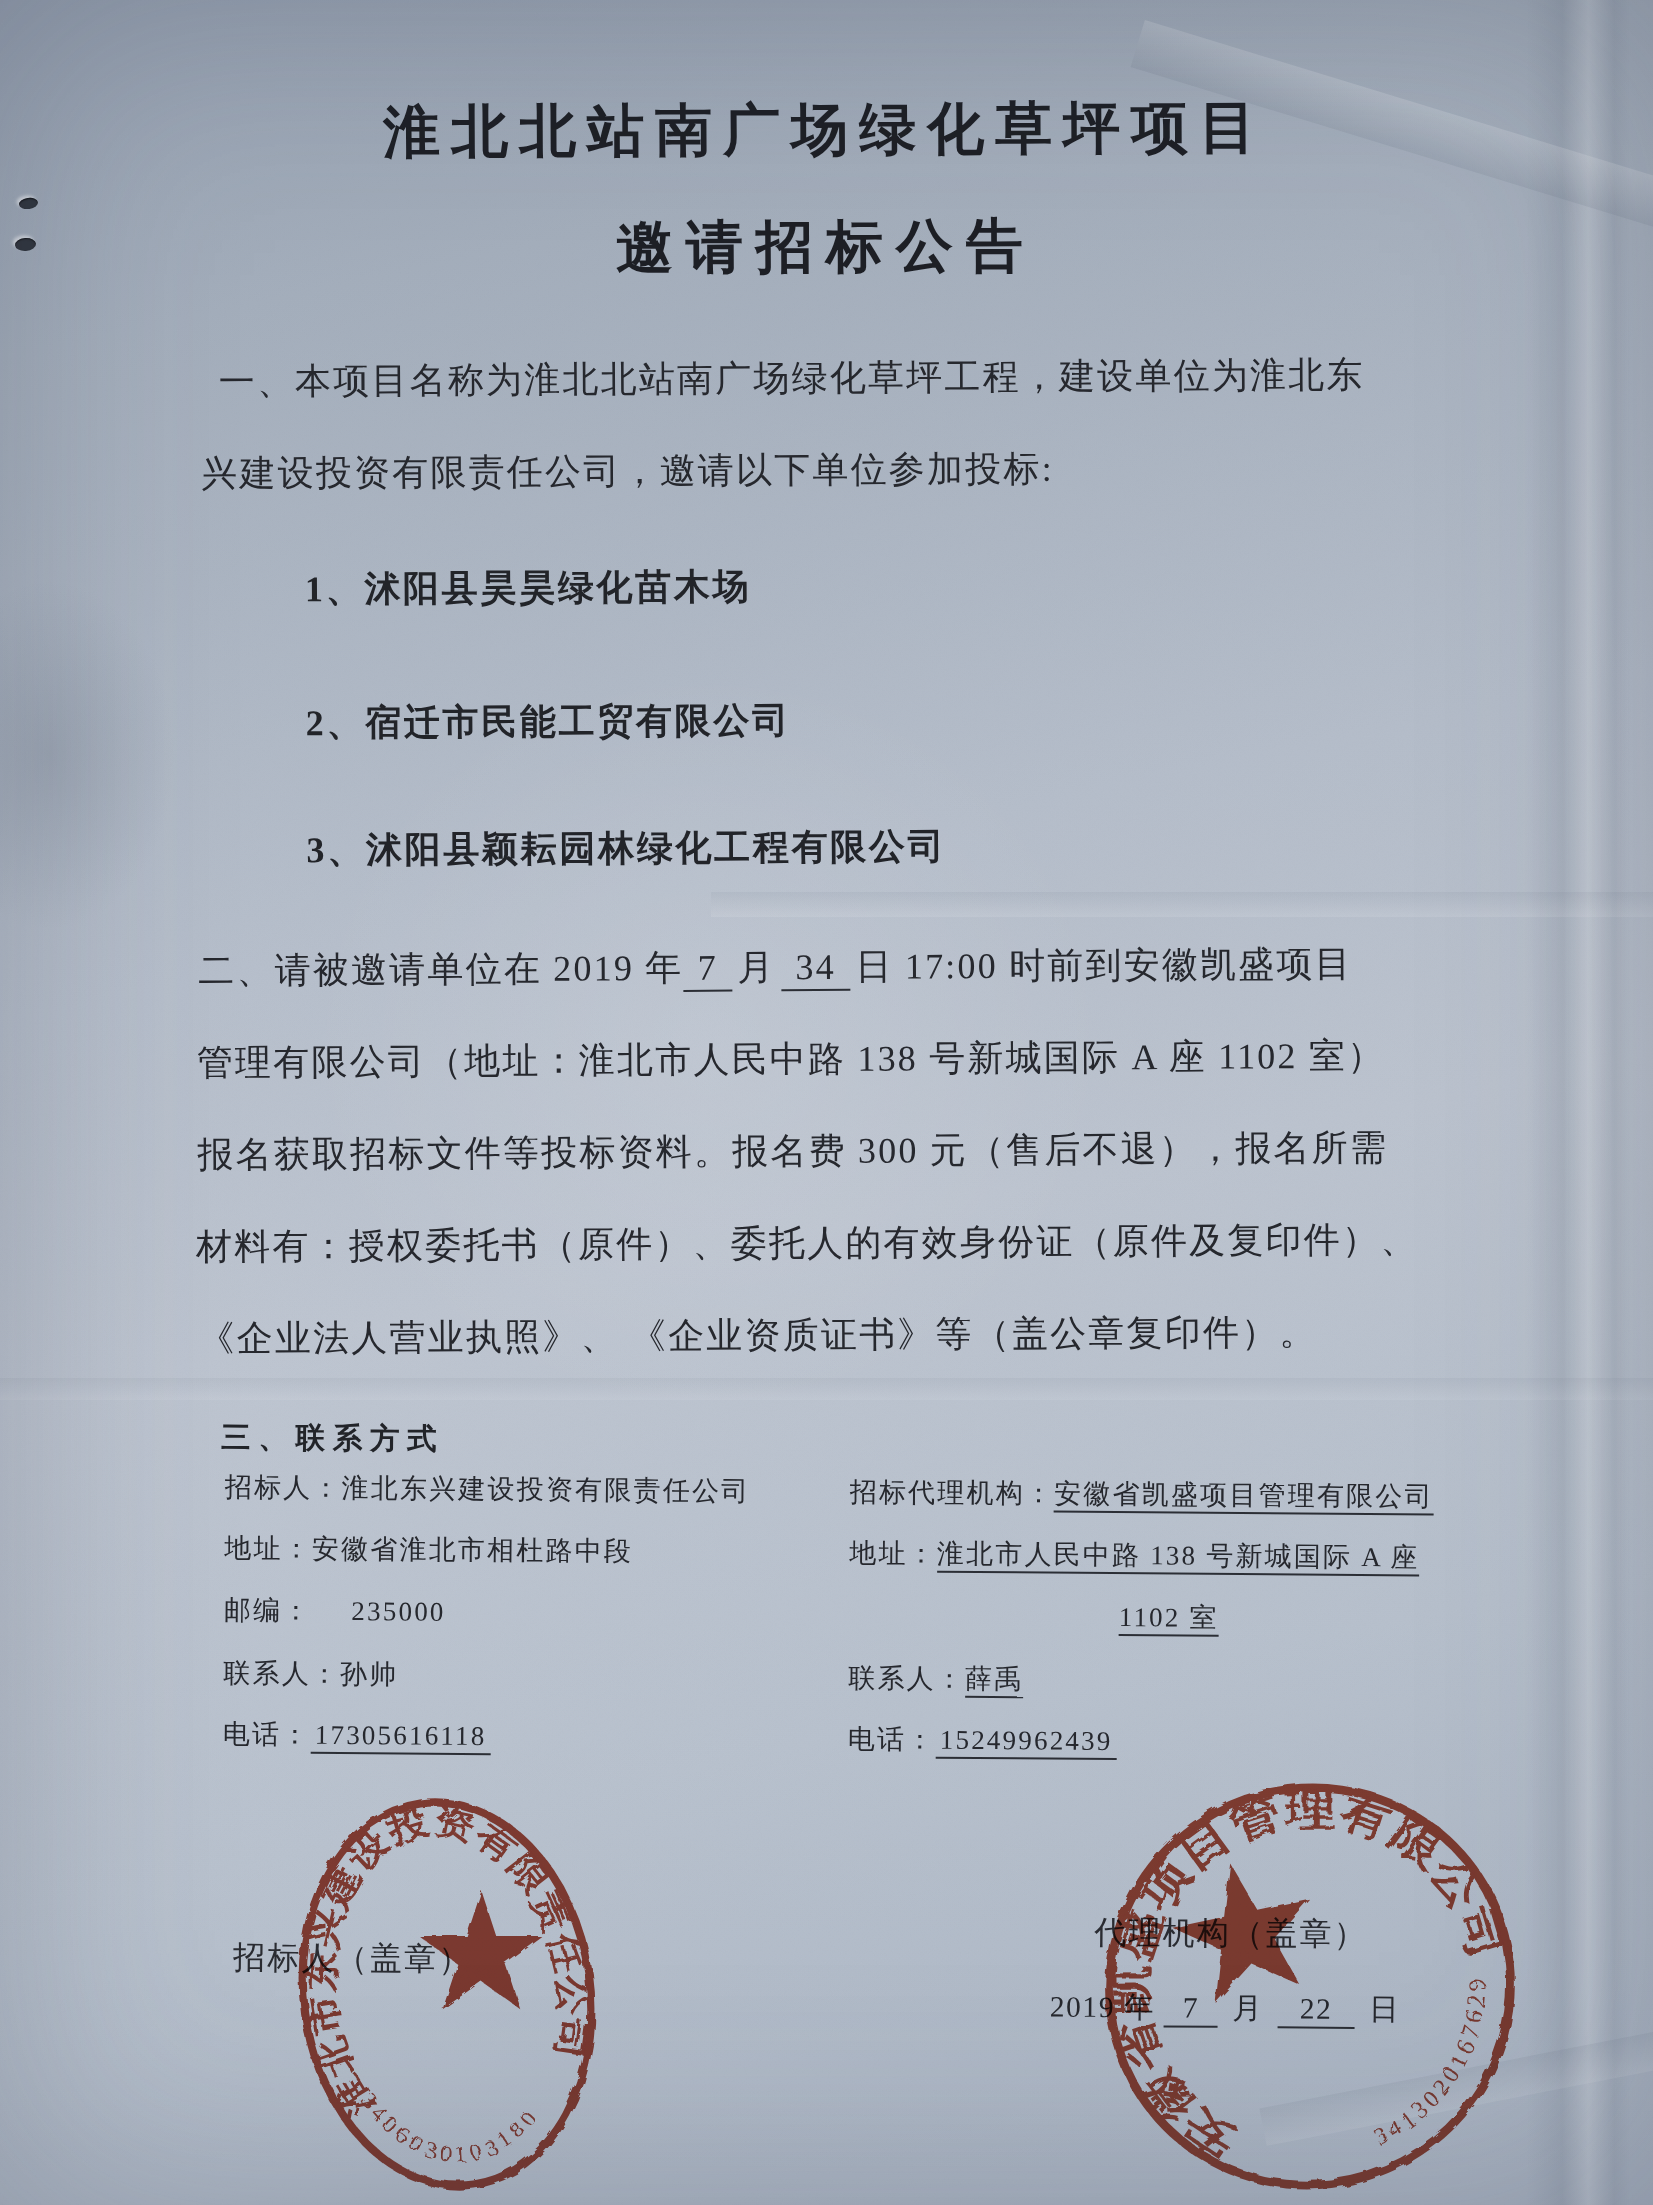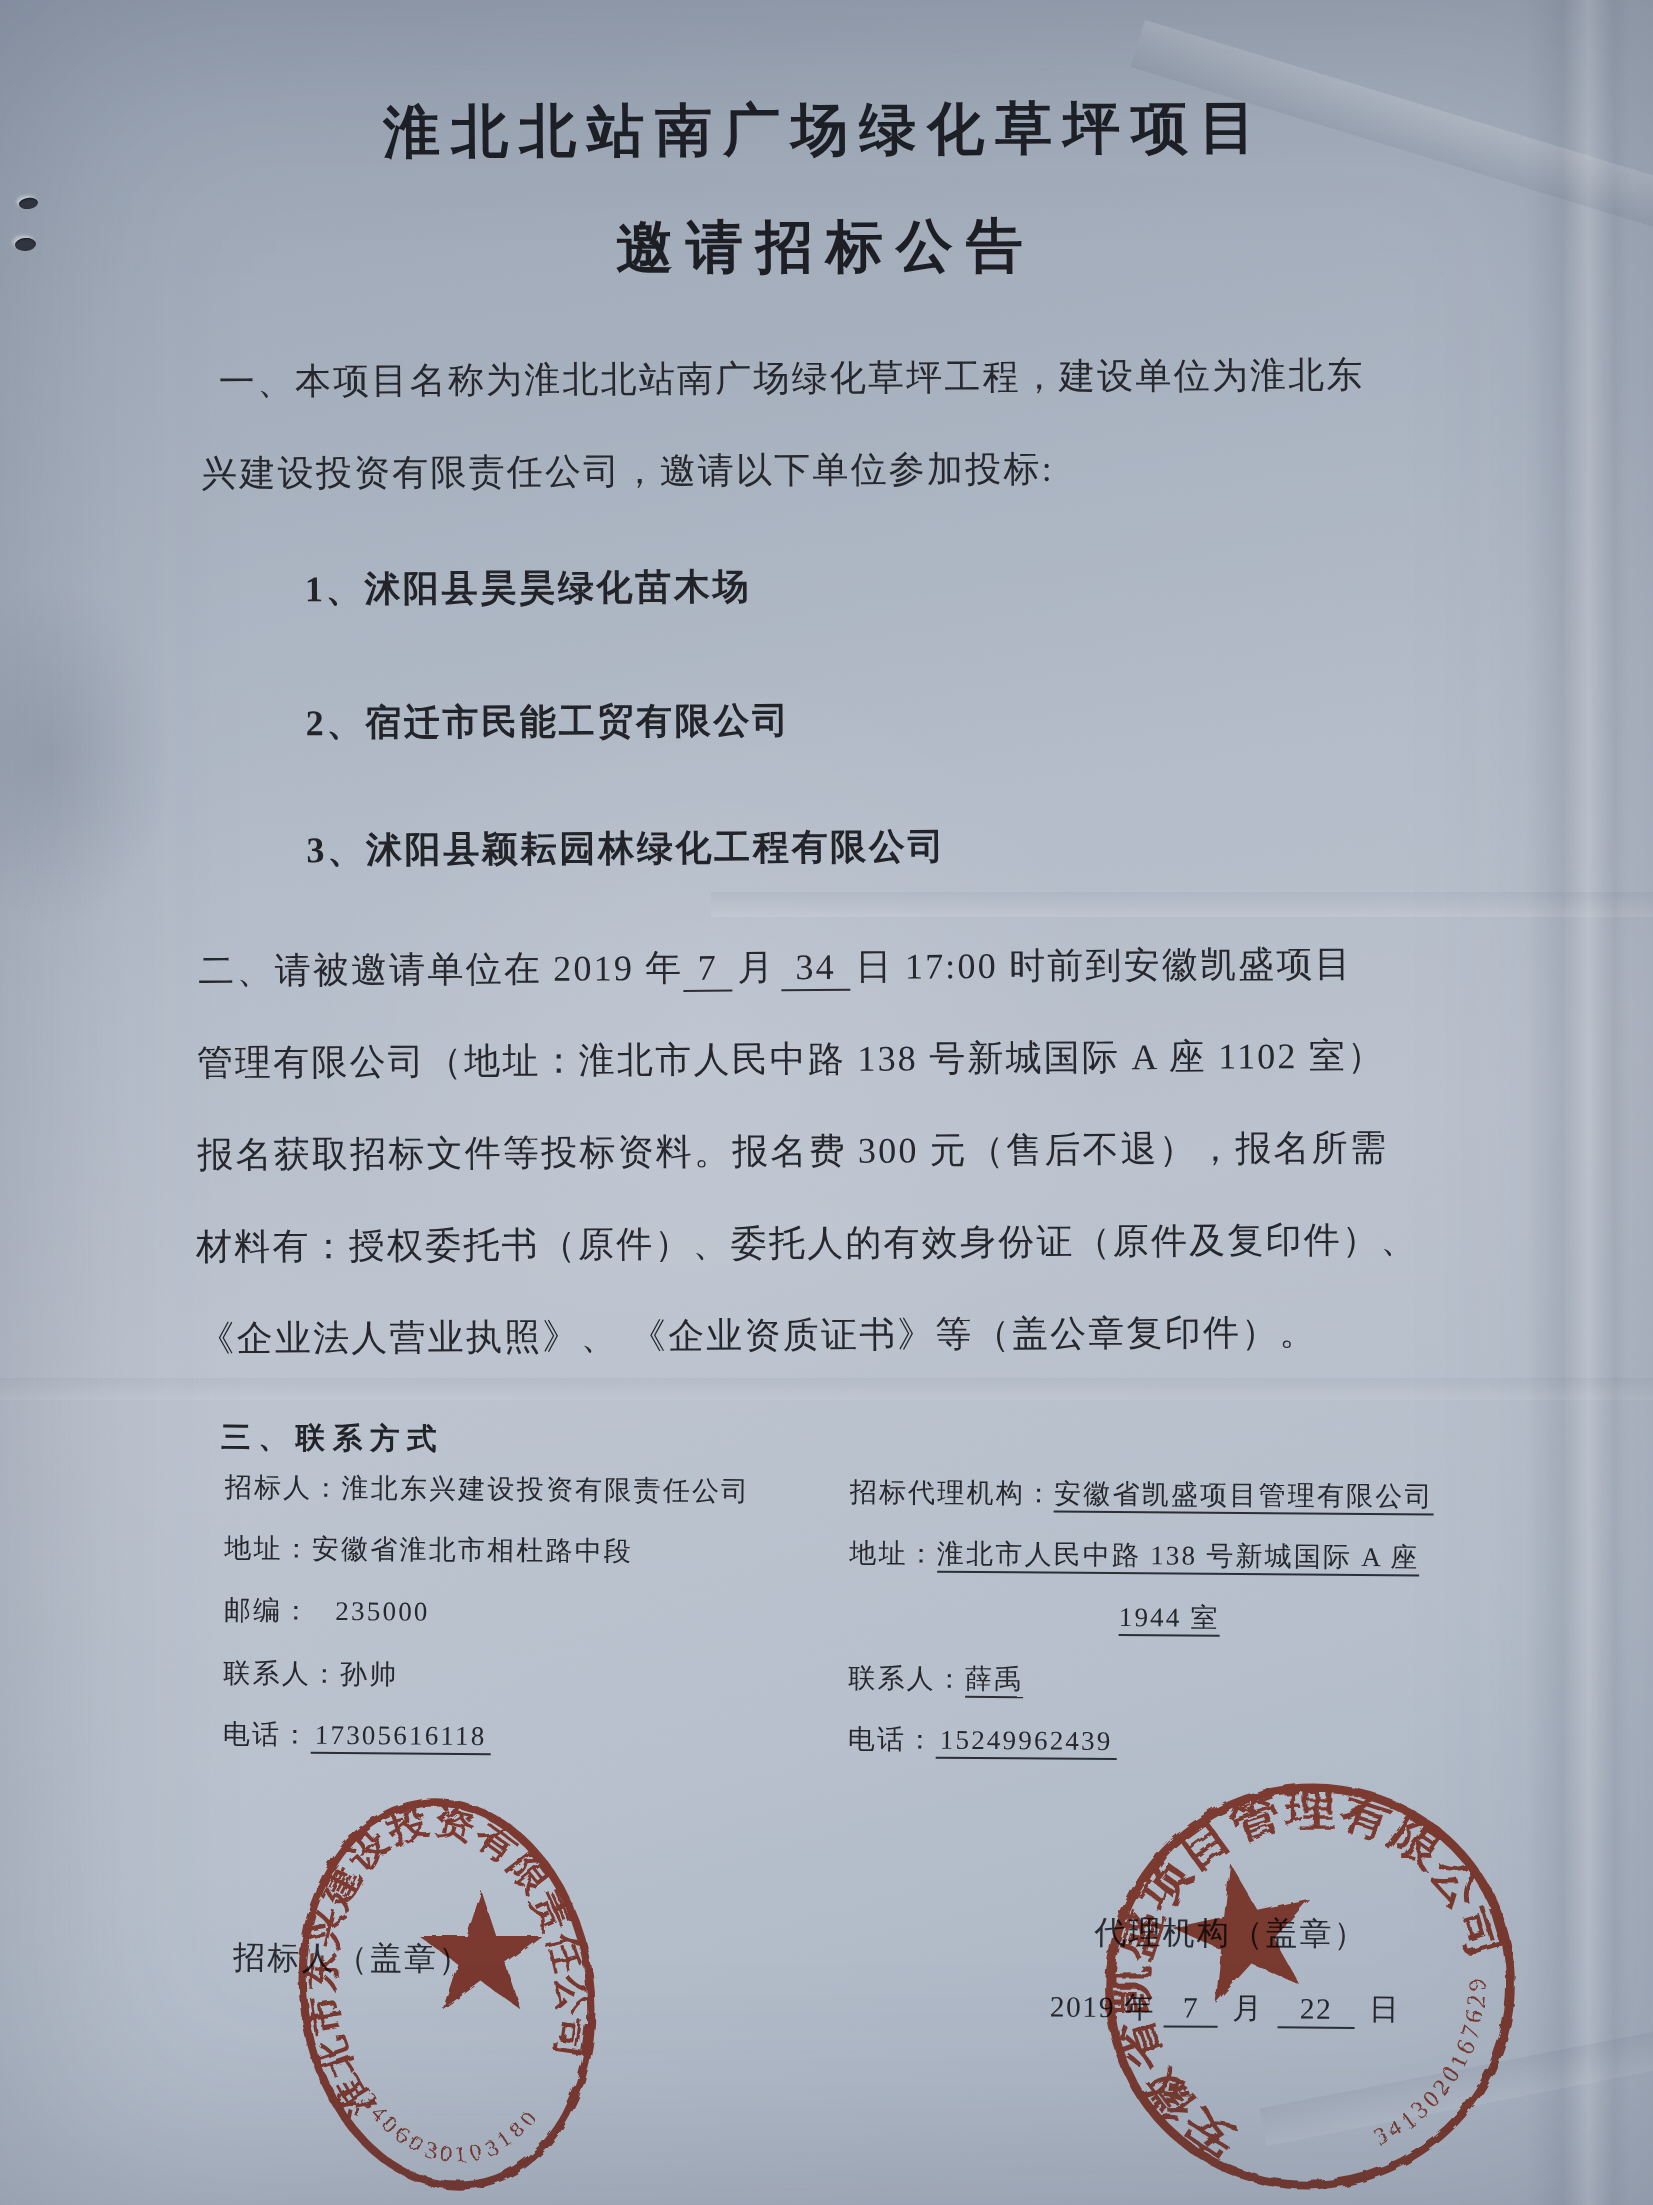--- a/index.html
+++ b/index.html
@@ -30,21 +30,21 @@
   .doc-title.l2{letter-spacing:13px;}
   .body-line{font-size:36px;letter-spacing:2.2px;color:#26282e;}
   .bidder{font-size:36px;font-weight:bold;letter-spacing:2.7px;color:#222429;}
   .sec-head{font-family:"Liberation Sans","DejaVu Sans",sans-serif;font-size:29.5px;font-weight:bold;letter-spacing:7.7px;color:#222429;}
   .contact{font-size:27px;letter-spacing:2.2px;color:#26282e;}
   .contact .cell-l{position:absolute;left:224px;top:0;white-space:nowrap;}
   .contact .cell-r{position:absolute;left:849px;top:0;white-space:nowrap;}
   .u{border-bottom:2.7px solid #2b2e35;padding-bottom:2.2px;}
   .u.num{padding-left:14.2px;padding-right:14.2px;}
   .mid{margin:0 5.5px;}
-  .postcode-val{margin-left:24px;}
+  .postcode-val{margin-left:40px;}
   .sig-label{font-size:32px;letter-spacing:2.2px;color:#2a2c32;}
   .date-line{font-size:29.5px;letter-spacing:1.6px;color:#26282e;}
   .date-line .u{border-bottom-width:2.7px;}
   .upper-block{transform:rotate(-0.35deg);transform-origin:827px 438px;}
   .lower-tilt{transform:rotate(0.45deg);transform-origin:219px 1586px;}
   
   .stamp{mix-blend-mode:multiply;opacity:.9;}
   .stamp text{font-family:"Liberation Serif","DejaVu Serif",serif;}
 </style>
 </head>
@@ -99,21 +99,21 @@
     <span class="cell-r"><span>招标代理机构：</span><span class="u">安徽省凯盛项目管理有限公司</span></span>
   </div>
 
   <div class="abs contact" style="top:1530px;left:0;width:1654px;height:55px;">
     <span class="cell-l"><span>地址：</span><span>安徽省淮北市相杜路中段</span></span>
     <span class="cell-r"><span>地址：</span><span class="u">淮北市人民中路 138 号新城国际 A 座</span></span>
   </div>
 
   <div class="abs contact" style="top:1592px;left:0;width:1654px;height:55px;">
     <span class="cell-l"><span>邮编：</span><span class="postcode-val">235000</span></span>
-    <span class="cell-r" style="left:1119px;"><span class="u">1944 室</span></span>
+    <span class="cell-r" style="left:1119px;"><span class="u">1102 室</span></span>
   </div>
 
   <div class="abs contact" style="top:1655px;left:0;width:1654px;height:55px;">
     <span class="cell-l"><span>联系人：</span><span>孙帅</span></span>
     <span class="cell-r"><span>联系人：</span><span class="u">薛禹</span></span>
   </div>
 
   <div class="abs contact" style="top:1716px;left:0;width:1654px;height:55px;">
     <span class="cell-l"><span>电话：</span><span class="u" style="padding:0 4.4px 2.2px 4.4px;">17305616118</span></span>
     <span class="cell-r"><span>电话：</span><span class="u" style="padding:0 4.4px 2.2px 4.4px;">15249962439</span></span>

